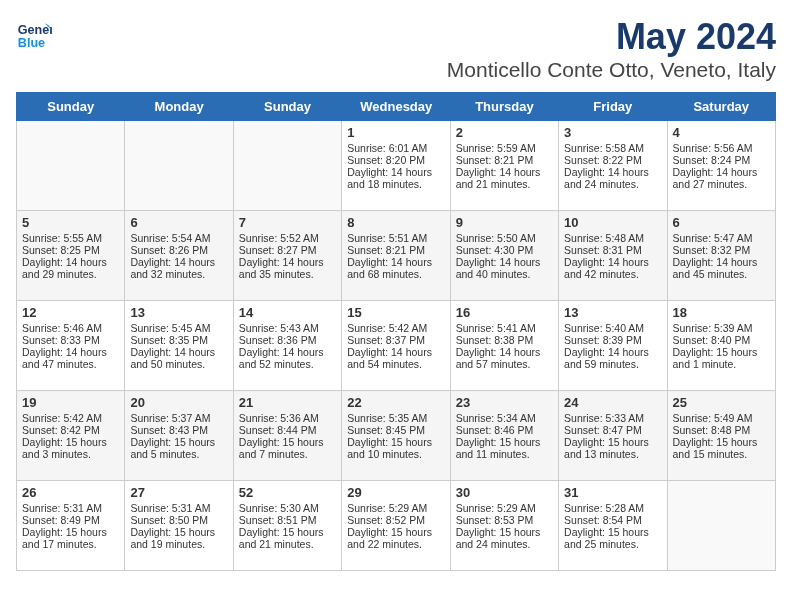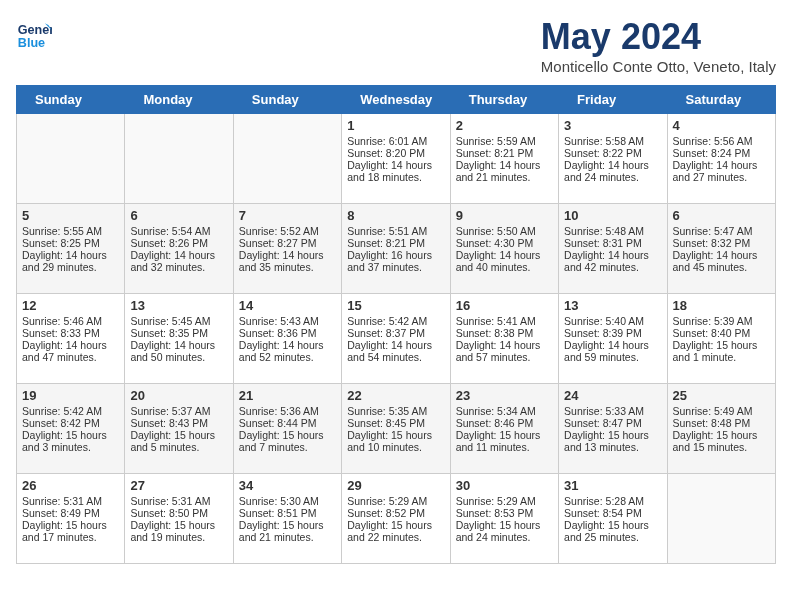--- a/index.html
+++ b/index.html
@@ -19,42 +19,43 @@
     .logo {
       display: flex;
       align-items: center;
       gap: 4px;
     }
     .logo-icon {
       width: 36px;
       height: 36px;
     }
     .title-area {
+      text-align: right;
     }
     .month-title {
       font-size: 36px;
       font-weight: bold;
       color: #1a3a6b;
     }
     .location-title {
-      font-size: 15px;
+      font-size: 21px;
       color: #444;
     }
     table {
       width: 100%;
       border-collapse: collapse;
       table-layout: fixed;
     }
     thead th {
       background-color: #2a6db5;
       color: #fff;
       font-size: 13px;
       font-weight: bold;
       padding: 6px 18px;
-      text-align: left;
+      text-align: center;
       border: 1px solid #2a6db5;
     }
     tbody td {
       border: 1px solid #ccc;
       vertical-align: top;
       padding: 4px 5px;
       font-size: 10.5px;
       color: #333;
       height: 90px;
       background: #fff;
@@ -145,21 +146,21 @@
         <td>
           <span class="day-number">7</span>
           <div>Sunrise: 5:52 AM</div>
           <div>Sunset: 8:27 PM</div>
           <div>Daylight: 14 hours and 35 minutes.</div>
         </td>
         <td>
           <span class="day-number">8</span>
           <div>Sunrise: 5:51 AM</div>
           <div>Sunset: 8:21 PM</div>
-          <div>Daylight: 16 hours and 37 minutes.</div>
+          <div>Daylight: 14 hours and 68 minutes.</div>
         </td>
         <td>
           <span class="day-number">9</span>
           <div>Sunrise: 5:50 AM</div>
           <div>Sunset: 4:30 PM</div>
           <div>Daylight: 14 hours and 40 minutes.</div>
         </td>
         <td>
           <span class="day-number">10</span>
           <div>Sunrise: 5:48 AM</div>
@@ -268,21 +269,21 @@
           <div>Sunset: 8:49 PM</div>
           <div>Daylight: 15 hours and 17 minutes.</div>
         </td>
         <td>
           <span class="day-number">27</span>
           <div>Sunrise: 5:31 AM</div>
           <div>Sunset: 8:50 PM</div>
           <div>Daylight: 15 hours and 19 minutes.</div>
         </td>
         <td>
-          <span class="day-number">34</span>
+          <span class="day-number">52</span>
           <div>Sunrise: 5:30 AM</div>
           <div>Sunset: 8:51 PM</div>
           <div>Daylight: 15 hours and 21 minutes.</div>
         </td>
         <td>
           <span class="day-number">29</span>
           <div>Sunrise: 5:29 AM</div>
           <div>Sunset: 8:52 PM</div>
           <div>Daylight: 15 hours and 22 minutes.</div>
         </td>

